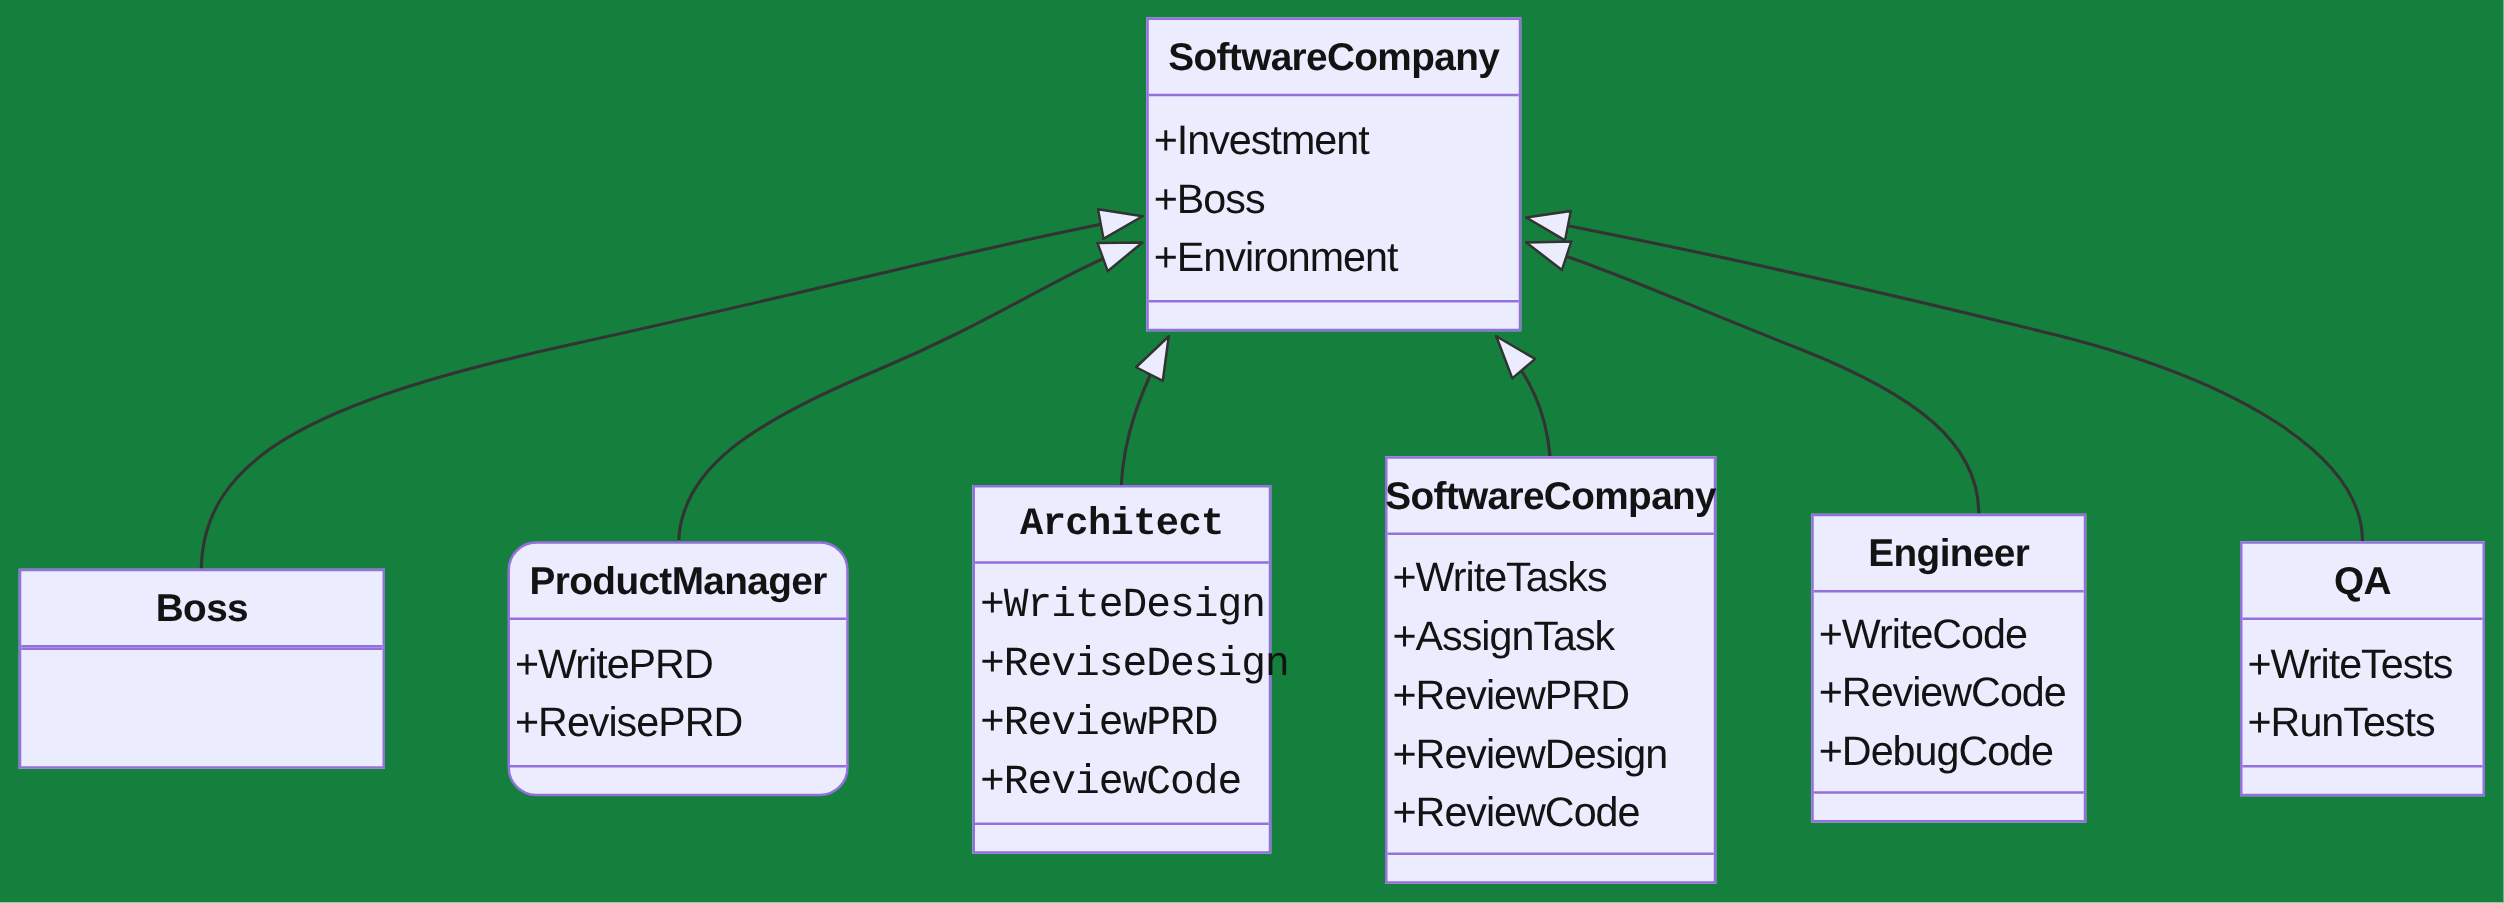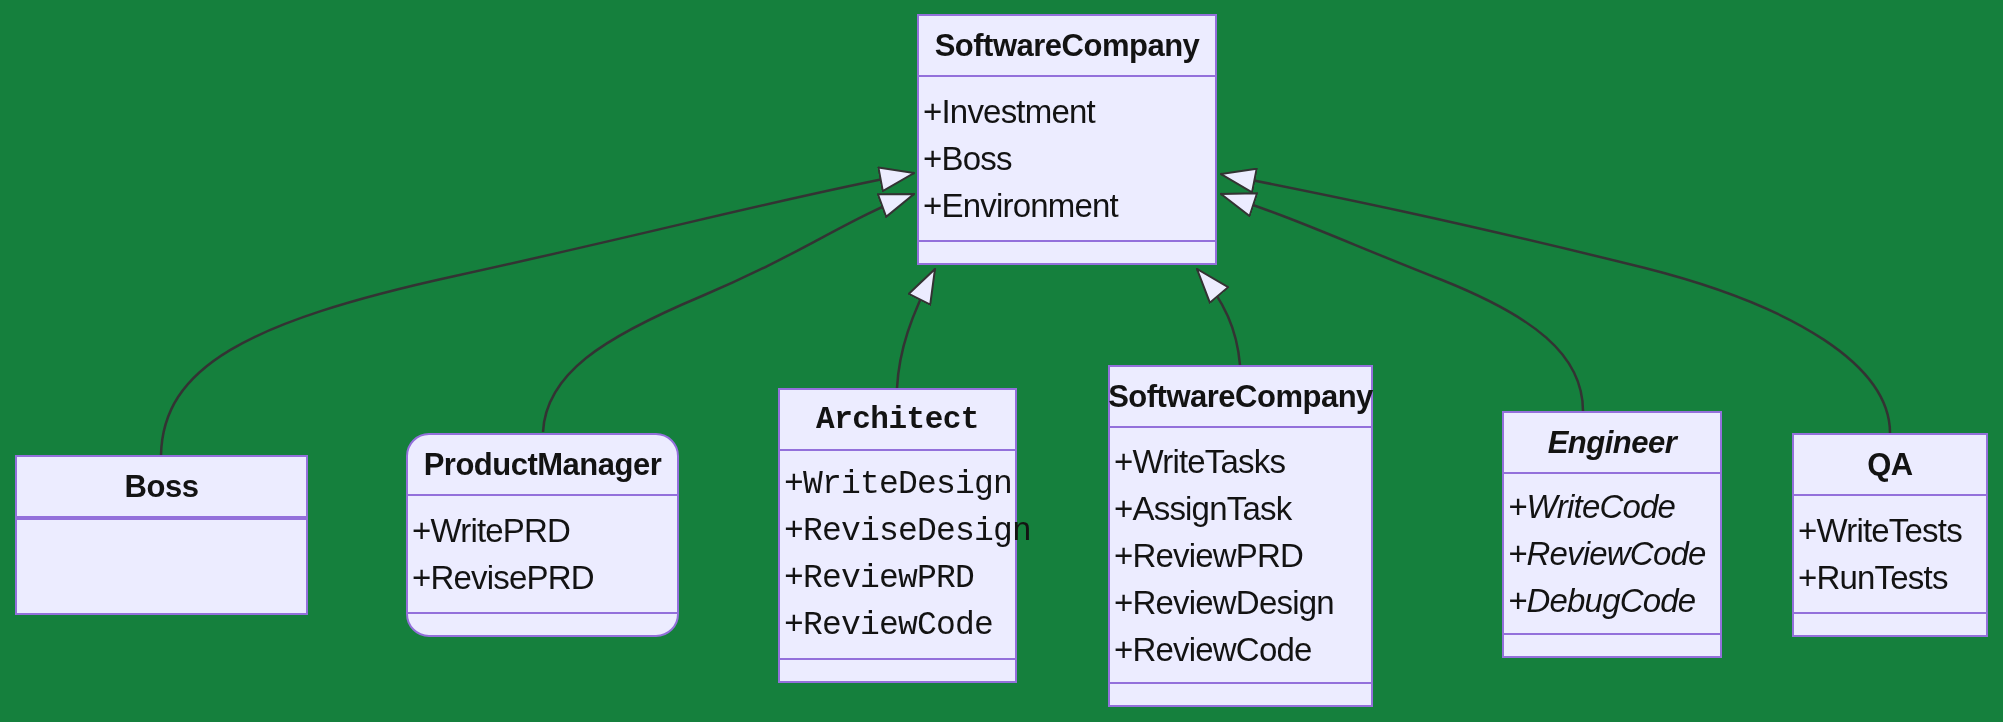--- a/index.html
+++ b/index.html
@@ -88,21 +88,21 @@
     <div class="class-members">
       <div class="member">+WriteTasks</div>
       <div class="member">+AssignTask</div>
       <div class="member">+ReviewPRD</div>
       <div class="member">+ReviewDesign</div>
       <div class="member">+ReviewCode</div>
     </div>
     <div class="class-methods"></div>
   </div>
 
-  <div class="class-box" style="left:1502px; top:411px; width:220px; height:247px;font-style:italic;">
+  <div class="class-box" style="left:1449px; top:411px; width:220px; height:247px;">
     <div class="class-title">Engineer</div>
     <div class="class-members">
       <div class="member">+WriteCode</div>
       <div class="member">+ReviewCode</div>
       <div class="member">+DebugCode</div>
     </div>
     <div class="class-methods"></div>
   </div>
 
   <div class="class-box" style="left:1792px; top:433px; width:196px; height:204px;justify-content:center;">

